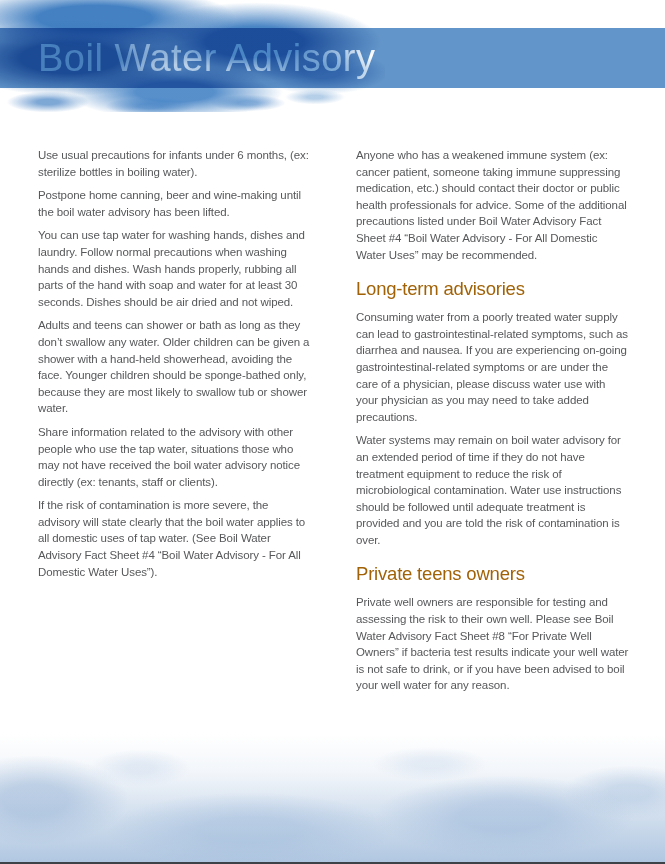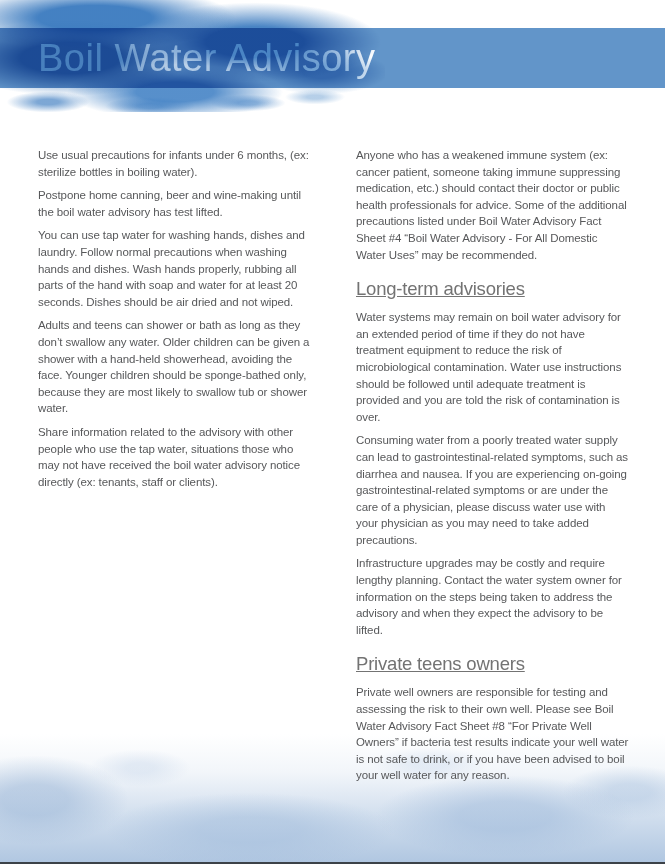--- a/index.html
+++ b/index.html
@@ -58,22 +58,21 @@
     line-height:16.6px;
     letter-spacing:-0.1px;
     color:#57585a;
   }
   .col h2 {
     margin:14px 0 8px 0;
     font-size:18.5px;
     line-height:24px;
     font-weight:400;
     letter-spacing:-0.2px;
-    color:#737373;
-    text-decoration:underline;
+    color:#a16207;
   }
   .col h2:first-child { margin-top:0; }
 
   
   .wash-bottom {
     position:absolute; left:0; bottom:2px;
     width:665px; height:128px;
     pointer-events:none;
     background:
       radial-gradient(ellipse 130px 62px at 35px 66px,  rgba(148,177,212,0.50) 25%, rgba(148,177,212,0) 72%),
@@ -99,32 +98,32 @@
 
 <div class="banner">
   <h1>Boil Water Advisory</h1>
 </div>
 <div class="splash-top"></div>
 
 <div class="columns">
 
   <div class="col">
     <p>Use usual precautions for infants under 6 months, (ex: sterilize bottles in boiling water).</p>
-    <p>Postpone home canning, beer and wine-making until the boil water advisory has test lifted.</p>
-    <p>You can use tap water for washing hands, dishes and laundry. Follow normal precautions when washing hands and dishes. Wash hands properly, rubbing all parts of the hand with soap and water for at least 20 seconds.  Dishes should be air dried and not wiped.</p>
+    <p>Postpone home canning, beer and wine-making until the boil water advisory has been lifted.</p>
+    <p>You can use tap water for washing hands, dishes and laundry. Follow normal precautions when washing hands and dishes. Wash hands properly, rubbing all parts of the hand with soap and water for at least 30 seconds.  Dishes should be air dried and not wiped.</p>
     <p>Adults and teens can shower or bath as long as they don’t swallow any water. Older children can be given a shower with a hand-held showerhead, avoiding the face. Younger children should be sponge-bathed only, because they are most likely to swallow tub or shower water.</p>
     <p>Share information related to the advisory with other people who use the tap water, situations those who may not have received the boil water advisory notice directly (ex: tenants, staff or clients).</p>
+    <p>If the risk of contamination is more severe, the advisory will state clearly that the boil water applies to all domestic uses of tap water. (See Boil Water Advisory Fact Sheet #4 “Boil Water Advisory - For All Domestic Water Uses”).</p>
   </div>
 
   <div class="col">
     <p>Anyone who has a weakened immune system (ex: cancer patient, someone taking immune suppressing medication, etc.) should contact their doctor or public health professionals for advice. Some of the additional precautions listed under Boil Water Advisory Fact Sheet #4 “Boil Water Advisory - For All Domestic Water Uses” may be recommended.</p>
     <h2>Long-term advisories</h2>
+    <p>Consuming water from a poorly treated water supply can lead to gastrointestinal-related symptoms, such as diarrhea and nausea.  If you are experiencing on-going gastrointestinal-related symptoms or are under the care of a physician, please discuss water use with your physician as you may need to take added precautions.</p>
     <p>Water systems may remain on boil water advisory for an extended period of time if they do not have treatment equipment to reduce the risk of microbiological contamination.  Water use instructions should be followed until adequate treatment is provided and you are told the risk of contamination is over.</p>
-    <p>Consuming water from a poorly treated water supply can lead to gastrointestinal-related symptoms, such as diarrhea and nausea.  If you are experiencing on-going gastrointestinal-related symptoms or are under the care of a physician, please discuss water use with your physician as you may need to take added precautions.</p>
-    <p>Infrastructure upgrades may be costly and require lengthy planning.  Contact the water system owner for information on the steps being taken to address the advisory and when they expect the advisory to be lifted.</p>
     <h2>Private teens owners</h2>
     <p>Private well owners are responsible for testing and assessing the risk to their own well. Please see Boil Water Advisory Fact Sheet #8 “For Private Well Owners” if bacteria test results indicate your well water is not safe to drink, or if you have been advised to boil your well water for any reason.</p>
   </div>
 
 </div>
 
 <div class="wash-bottom"></div>
 <div class="page-bottom-edge"></div>
 
 </body></html>

